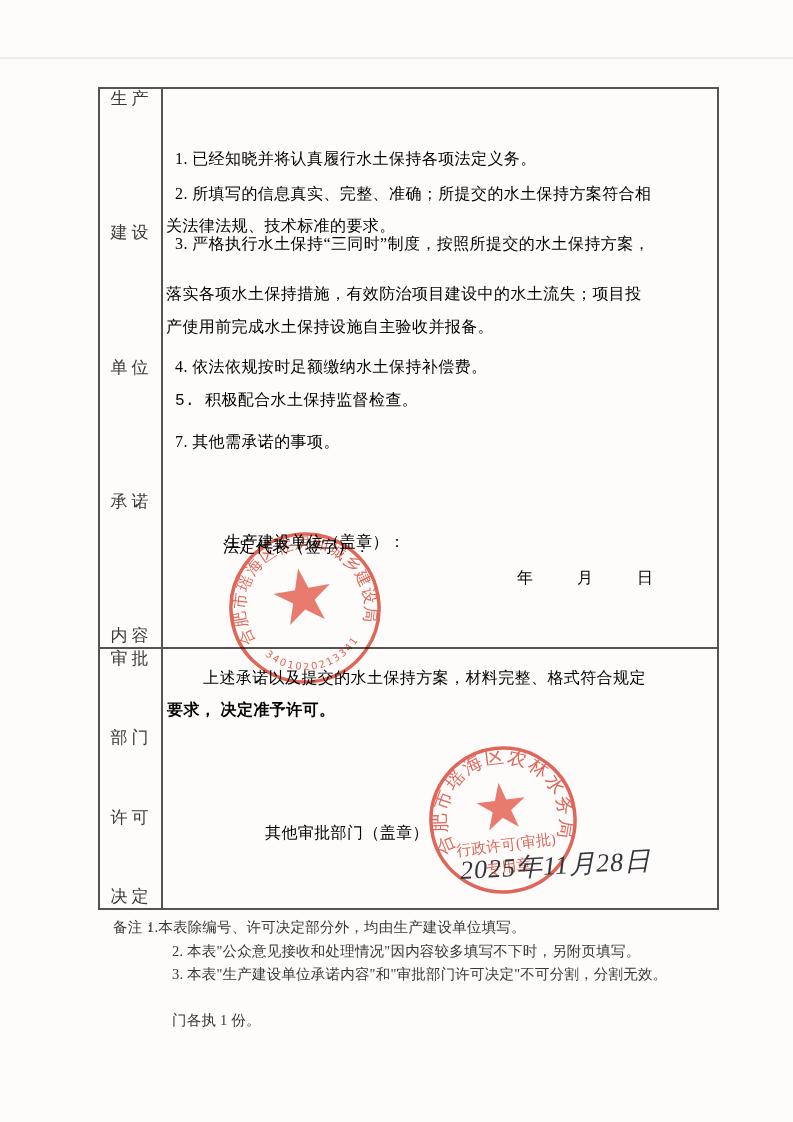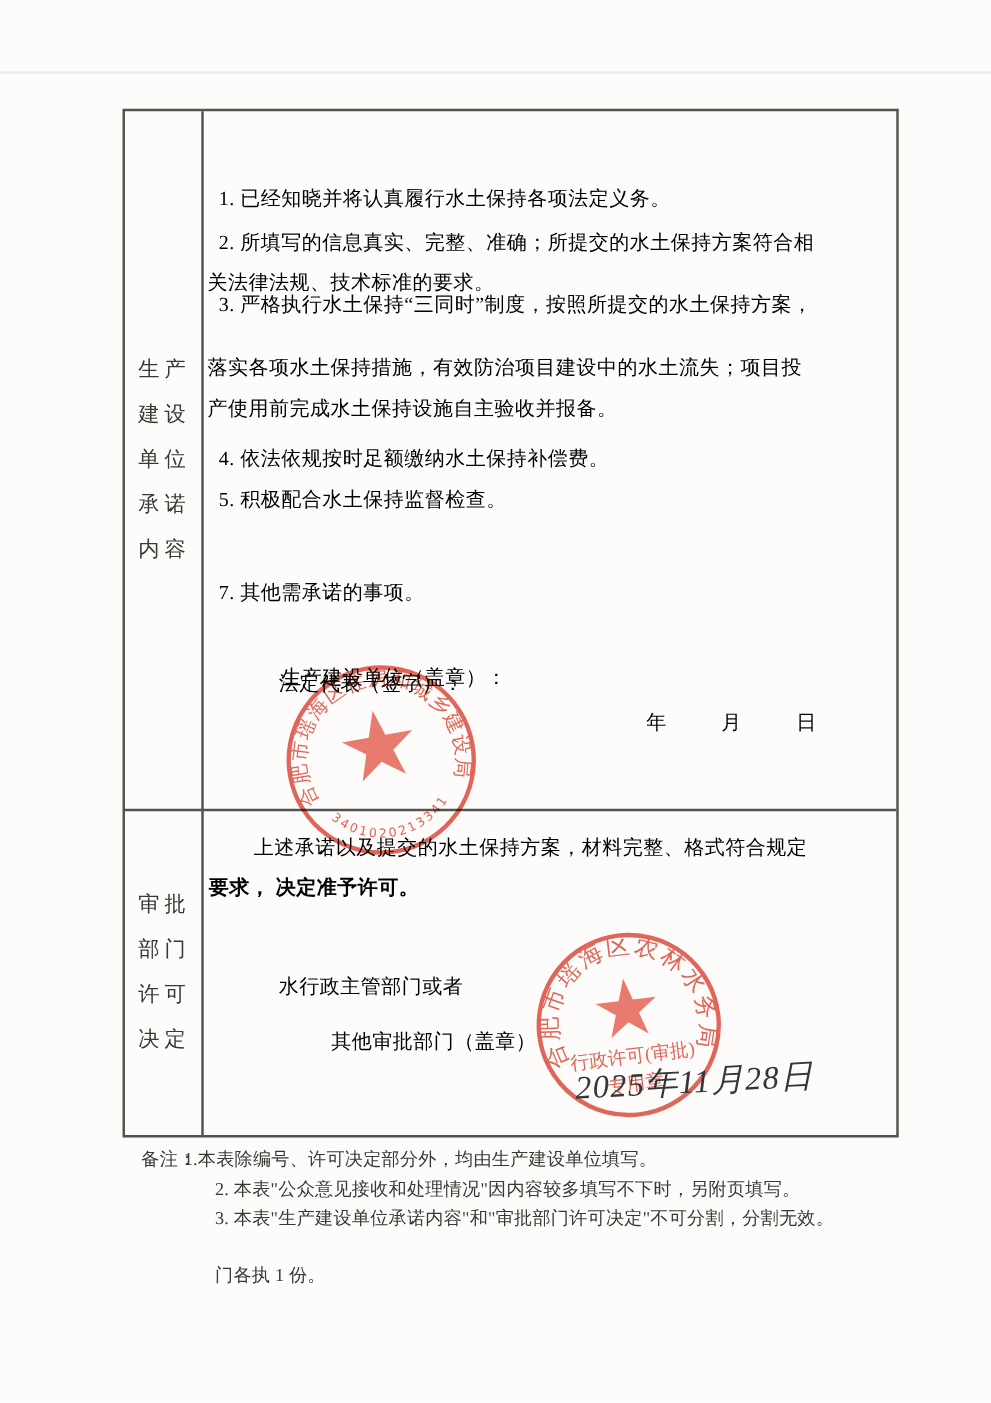--- a/index.html
+++ b/index.html
@@ -14,21 +14,21 @@
   
   .table-outer{
     position:absolute;left:98px;top:87px;width:617px;height:819px;
     border:2px solid #55534f;z-index:1;
   }
   .v-div{position:absolute;left:61px;top:0;bottom:0;width:2px;background:#55534f;}
   .h-div{position:absolute;left:0;right:0;top:558px;height:2px;background:#55534f;}
   
   .label-cell{
     position:absolute;width:63px;display:flex;flex-direction:column;
-    justify-content:center;align-items:center;gap:13px;z-index:2;
+    justify-content:space-between;align-items:center;gap:13px;z-index:2;
     font-size:17px;letter-spacing:4px;text-indent:4px;white-space:nowrap;
   }
   .label-r1{left:98px;top:87px;height:560px;}
   .label-r2{left:98px;top:647px;height:261px;border-radius:15px;}
   
   .line{
     position:absolute;font-size:16px;white-space:nowrap;z-index:2;
     letter-spacing:0.4px;color:#000000;
   }
   .date-blank{letter-spacing:14px;}
@@ -75,30 +75,29 @@
     <span>决定</span>
   </div>
 
   <div class="line" style="left:175px;top:149px;">1. 已经知晓并将认真履行水土保持各项法定义务。</div>
   <div class="line" style="left:175px;top:184px;">2. 所填写的信息真实、完整、准确；所提交的水土保持方案符合相</div>
   <div class="line" style="left:166px;top:216px;">关法律法规、技术标准的要求。</div>
   <div class="line" style="left:175px;top:234px;">3. 严格执行水土保持“三同时”制度，按照所提交的水土保持方案，</div>
   <div class="line" style="left:166px;top:284px;">落实各项水土保持措施，有效防治项目建设中的水土流失；项目投</div>
   <div class="line" style="left:166px;top:317px;">产使用前完成水土保持设施自主验收并报备。</div>
   <div class="line" style="left:175px;top:357px;">4. 依法依规按时足额缴纳水土保持补偿费。</div>
-  <div class="line" style="left:175px;top:390px;">5. 积极配合水土保持监督检查。</div>
-  <div class="line" style="left:175px;top:464px;text-align:center;">7. 其他需承诺的事项。</div>
+  <div class="line" style="left:175px;top:390px;font-family:Liberation Mono, monospace;">5. 积极配合水土保持监督检查。</div>
+  <div class="line" style="left:175px;top:432px;text-align:center;">7. 其他需承诺的事项。</div>
 
   <div class="line" style="left:223px;top:489px;margin-top:48px;">法定代表（签字）：</div>
   <div class="line" style="left:225px;top:532px;">生产建设单位（盖章）：</div>
   <div class="line date-blank" style="left:517px;top:568px;">年　月　日</div>
 
   <div class="line" style="left:203px;top:668px;">上述承诺以及提交的水土保持方案，材料完整、格式符合规定</div>
   <div class="line" style="left:167px;top:700px;font-weight:bold;">要求， 决定准予许可。</div>
-  <div class="line" style="left:223px;top:779px;">水行政主管部门或者</div>
   <div class="line" style="left:225px;top:823px;margin-left:40px;">其他审批部门（盖章）</div>
 
   <svg class="seal seal-1" width="170" height="170" viewBox="0 0 170 170">
     <defs>
       <path id="s1arc" d="M30.6,110.4 A60,60 0 1 1 139.4,110.4" fill="none"></path>
       <path id="s1num" d="M34.2,120.6 A62,62 0 0 0 135.8,120.6" fill="none"></path>
     </defs>
     <circle cx="85" cy="85" r="74" fill="none" stroke="#dd5244" stroke-width="3.5"></circle>
     <polygon fill="#e96a5c" transform="translate(85,75)" points="0,-30 -6.76,-9.3 -28.53,-9.27 -10.94,3.55 -17.63,24.27 0,11.5 17.63,24.27 10.94,3.55 28.53,-9.27 6.76,-9.3"></polygon>
     <text font-size="16" fill="#dd5244" letter-spacing="1" font-family="Liberation Serif,serif">

